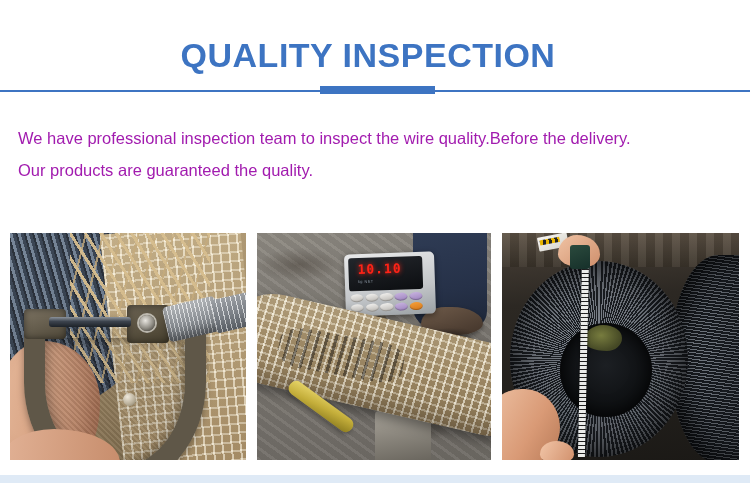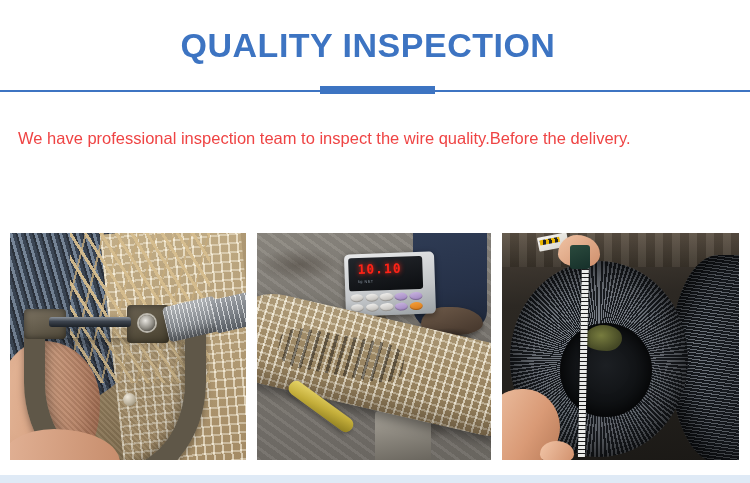--- a/index.html
+++ b/index.html
@@ -18,21 +18,21 @@
 
   .page {
     position: absolute;
     inset: 0;
     background: #ffffff;
   }
 
   
   .title-block {
     position: absolute;
-    top: 24px;
+    top: 34px;
     left: 0;
     width: 736px;
     text-align: center;
   }
   .page-title {
     font-size: 34px;
     font-weight: bold;
     color: #3d74c2;
     letter-spacing: 0.5px;
     line-height: 42px;
@@ -67,21 +67,21 @@
 
   
   .copy {
     position: absolute;
     top: 122px;
     left: 18px;
     width: 714px;
   }
   .copy-line {
     font-size: 16.5px;
-    color: #ef4444;
+    color: #a21caf;
     line-height: 32px;
     white-space: nowrap;
     font-family: "Liberation Sans", sans-serif;
   }
 
   
   .gallery {
     position: absolute;
     top: 233px;
     left: 10px;
@@ -418,20 +418,21 @@
     <div class="page-title">QUALITY INSPECTION</div>
   </div>
 
   <div class="divider-wrap">
     <div class="divider-line"></div>
     <div class="divider-accent"></div>
   </div>
 
   <div class="copy">
     <div class="copy-line">We have professional inspection team to inspect the wire quality.Before the delivery.</div>
+    <div class="copy-line">Our products are guaranteed the quality.</div>
   </div>
 
   <div class="gallery">
 
     <div class="photo p1">
       <div class="photo-inner">
         <div class="p1-bg"></div>
         <div class="p1-wirebg"></div>
         <div class="p1-burlap-r"></div>
         <div class="p1-straw"></div>

